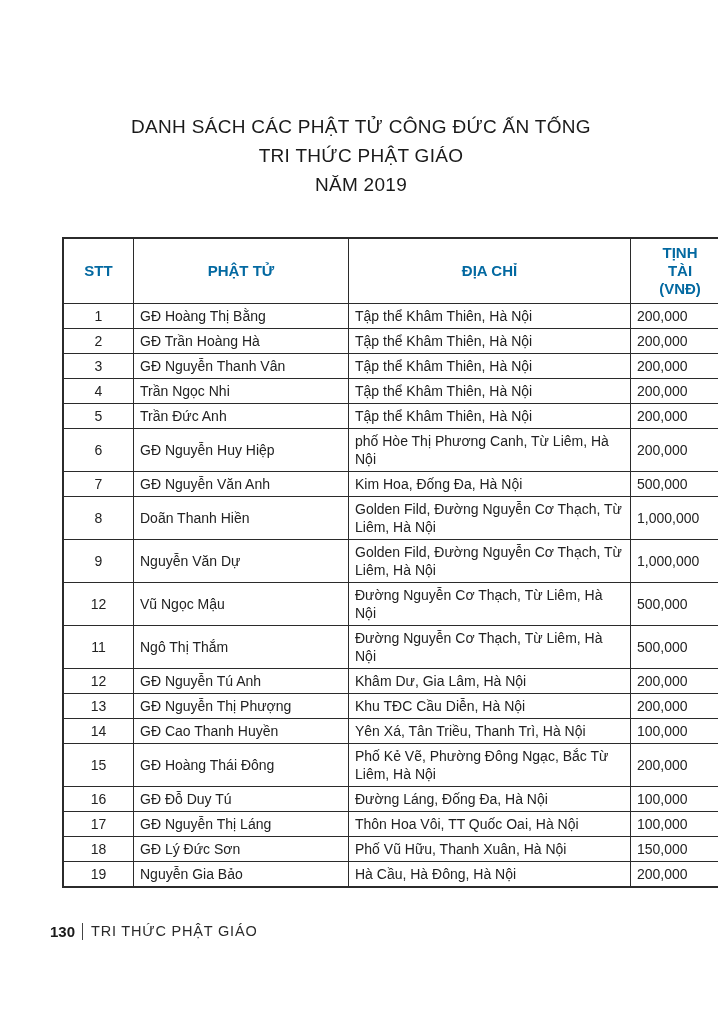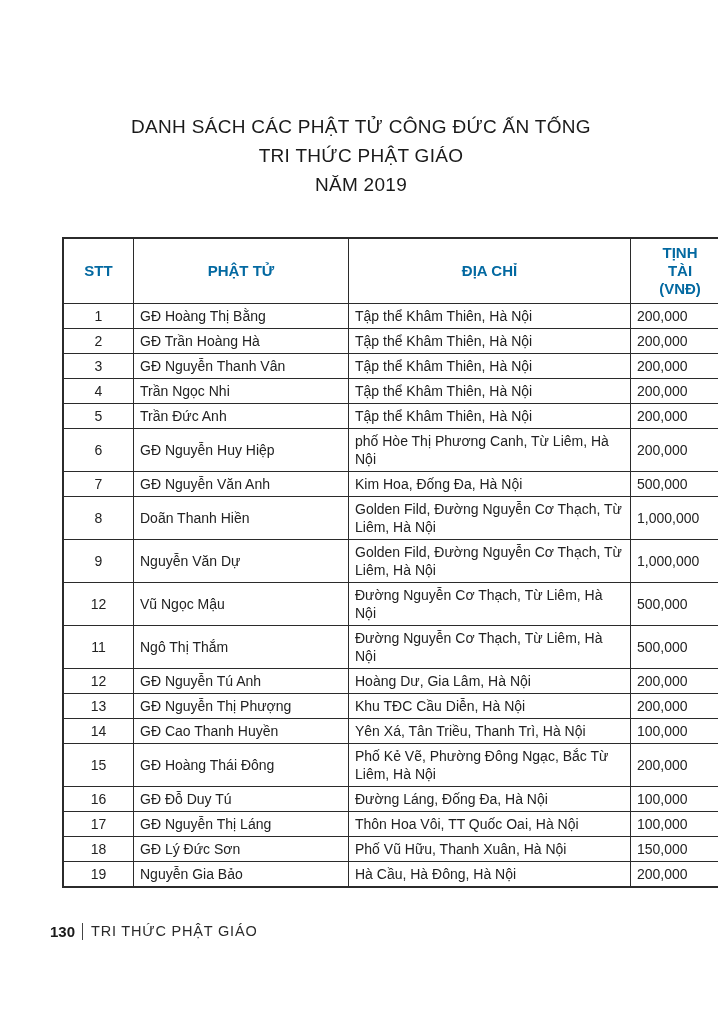--- a/index.html
+++ b/index.html
@@ -181,21 +181,21 @@
         </tr>
         <tr>
           <td class="col-stt">11</td>
           <td class="col-name">Ngô Thị Thắm</td>
           <td class="col-address">Đường Nguyễn Cơ Thạch, Từ Liêm, Hà Nội</td>
           <td class="col-amount">500,000</td>
         </tr>
         <tr>
           <td class="col-stt">12</td>
           <td class="col-name">GĐ Nguyễn Tú Anh</td>
-          <td class="col-address">Hoàng Dư, Gia Lâm, Hà Nội</td>
+          <td class="col-address">Khâm Dư, Gia Lâm, Hà Nội</td>
           <td class="col-amount">200,000</td>
         </tr>
         <tr>
           <td class="col-stt">13</td>
           <td class="col-name">GĐ Nguyễn Thị Phượng</td>
           <td class="col-address">Khu TĐC Cầu Diễn, Hà Nội</td>
           <td class="col-amount">200,000</td>
         </tr>
         <tr>
           <td class="col-stt">14</td>

